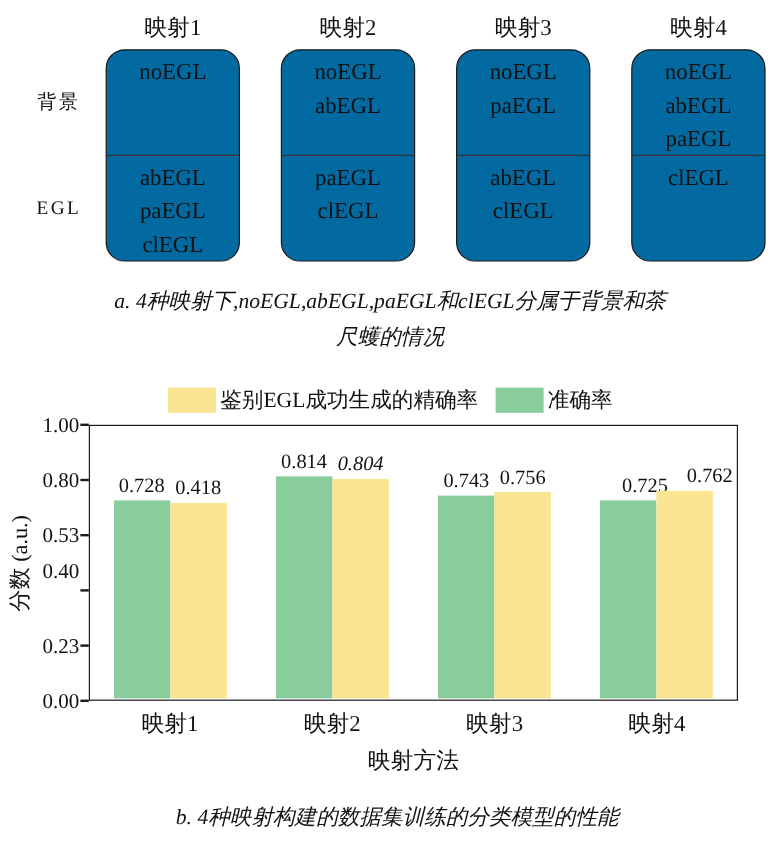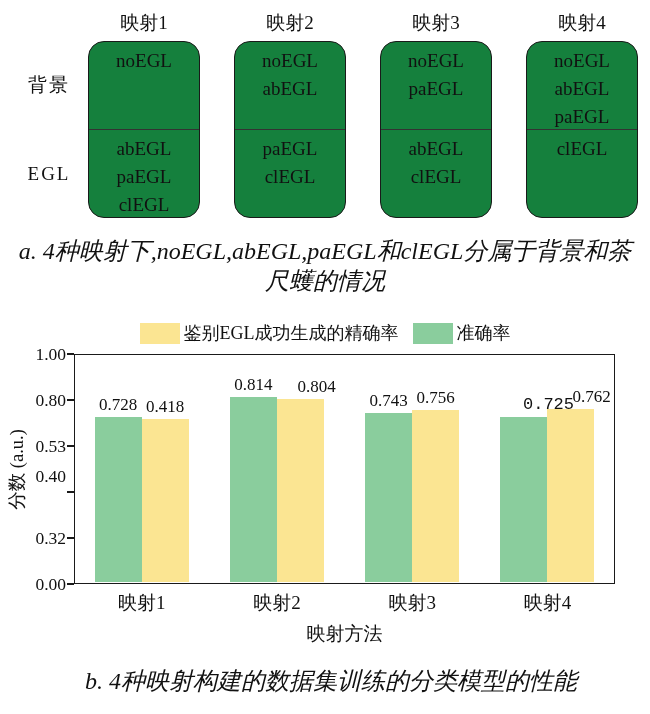--- a/index.html
+++ b/index.html
@@ -8,32 +8,32 @@
     width:650px; height:714px;
     font-family:"Liberation Serif","DejaVu Serif",serif;
     color:#111; overflow:hidden;
   }
   .figure { width:650px; height:714px; padding-top:8px; position:relative; }
 
   
   .diagram { display:flex; margin-left:10px; width:630px; }
   .side-col { width:78px; display:flex; flex-direction:column; padding-top:33px; }
   .side-cell { height:88.5px; display:flex; align-items:center; justify-content:center;
-               font-size:19px; letter-spacing:2px; }
+               font-size:16px; letter-spacing:2px; }
   .mapping { width:112px; margin-right:34px; }
   .mapping:last-child { margin-right:0; }
   .mapping-title { height:33px; text-align:center; font-size:19px; padding-top:2px; }
   .mapping-box { height:177px; border:1.6px solid #1a1a1a; border-radius:16px;
-                 display:flex; flex-direction:column; overflow:hidden; background:#15803d; }
+                 display:flex; flex-direction:column; overflow:hidden; background:#0369a1; }
   .box-section { height:50%; text-align:center; padding-top:5px; }
   .box-section.top { border-bottom:1.2px solid #333; }
   .box-item { display:block; font-size:19px; line-height:28px; }
 
   
-  .caption { text-align:center; font-size:24px; font-style:italic; line-height:30px; }
+  .caption { text-align:center; font-size:18px; font-style:italic; line-height:30px; }
   .caption-a { margin-top:18px; }
   .caption-b { margin-top:22px;padding-left:12px; }
 
   
   .legend { margin-top:24px; display:flex; justify-content:center; align-items:center;
             gap:14px; height:26px; }
   .legend-entry { display:flex; align-items:center; gap:4px; }
   .legend-swatch { width:40px; height:21px; display:inline-block; }
   .legend-label { font-size:18px; }
 
@@ -135,47 +135,47 @@
       </div>
     </div>
 
   <div class="chart-canvas" id="chart">
     <div class="plot-box"></div>
     <div class="y-title-cell">
       <span class="y-title">分数 (a.u.)</span>
     </div>
   <div class="ytick-label" style="left: 22px; top: 222px;">0.00</div>
       <div class="ytick-mark" style="left: 67px; top: 231.2px;"></div>
-      <div class="ytick-label" style="left: 22px; top: 176px;">0.32</div>
+      <div class="ytick-label" style="left: 22px; top: 176px;">0.23</div>
       <div class="ytick-mark" style="left: 67px; top: 185.2px;"></div>
       <div class="ytick-label" style="left: 22px; top: 114px;">0.40</div>
       <div class="ytick-mark" style="left: 67px; top: 139.2px;"></div>
       <div class="ytick-label" style="left: 22px; top: 84px;">0.53</div>
       <div class="ytick-mark" style="left: 67px; top: 93.2px;"></div>
       <div class="ytick-label" style="left: 22px; top: 38px;">0.80</div>
       <div class="ytick-mark" style="left: 67px; top: 47.2px;"></div>
       <div class="ytick-label" style="left: 22px; top: -8px;">1.00</div>
       <div class="ytick-mark" style="left: 67px; top: 1.2px;"></div>
       <div class="bar" style="left: 94.625px; width: 47px; top: 64.56px; height: 165.84px; background: rgb(138, 205, 157);"></div>
       <div class="bar-value" style="left: 90.625px; width: 55px; top: 43.56px;">0.728</div>
       <div class="bar" style="left: 141.625px; width: 47px; top: 66.86px; height: 163.54px; background: rgb(251, 229, 146);"></div>
       <div class="bar-value" style="left: 137.625px; width: 55px; top: 45.86px;">0.418</div>
       <div class="xtick-label" style="left: 96.625px; width: 90px; top: 238px;">映射1</div>
       <div class="bar" style="left: 229.875px; width: 47px; top: 44.78px; height: 185.62px; background: rgb(138, 205, 157);"></div>
       <div class="bar-value" style="left: 225.875px; width: 55px; top: 23.78px;">0.814</div>
       <div class="bar" style="left: 276.875px; width: 47px; top: 47.08px; height: 183.32px; background: rgb(251, 229, 146);"></div>
-      <div class="bar-value" style="left: 289px; width: 55px; top: 26.08px;">0.804</div>
+      <div class="bar-value" style="left: 273px; width: 55px; top: 26.08px; font-style: italic;">0.804</div>
       <div class="xtick-label" style="left: 231.875px; width: 90px; top: 238px;">映射2</div>
       <div class="bar" style="left: 365.125px; width: 47px; top: 61.11px; height: 169.29px; background: rgb(138, 205, 157);"></div>
       <div class="bar-value" style="left: 361.125px; width: 55px; top: 40.11px;">0.743</div>
       <div class="bar" style="left: 412.125px; width: 47px; top: 58.12px; height: 172.28px; background: rgb(251, 229, 146);"></div>
       <div class="bar-value" style="left: 408.125px; width: 55px; top: 37.12px;">0.756</div>
       <div class="xtick-label" style="left: 367.125px; width: 90px; top: 238px;">映射3</div>
       <div class="bar" style="left: 500.375px; width: 47px; top: 65.25px; height: 165.15px; background: rgb(138, 205, 157);"></div>
-      <div class="bar-value" style="left: 521px; width: 55px; top: 44.25px; font-family: Liberation Mono, monospace;">0.725</div>
+      <div class="bar-value" style="left: 510px; width: 55px; top: 44.25px;">0.725</div>
       <div class="bar" style="left: 547.375px; width: 47px; top: 56.74px; height: 173.66px; background: rgb(251, 229, 146);"></div>
       <div class="bar-value" style="left: 564px; width: 55px; top: 35.74px;">0.762</div>
       <div class="xtick-label" style="left: 502.375px; width: 90px; top: 238px;">映射4</div>
       <div class="x-title" style="left: 284.5px; width: 120px; top: 269px;">映射方法</div>
     </div>
 
   <div class="caption caption-b">b. 4种映射构建的数据集训练的分类模型的性能</div>
 
 </div>
 

